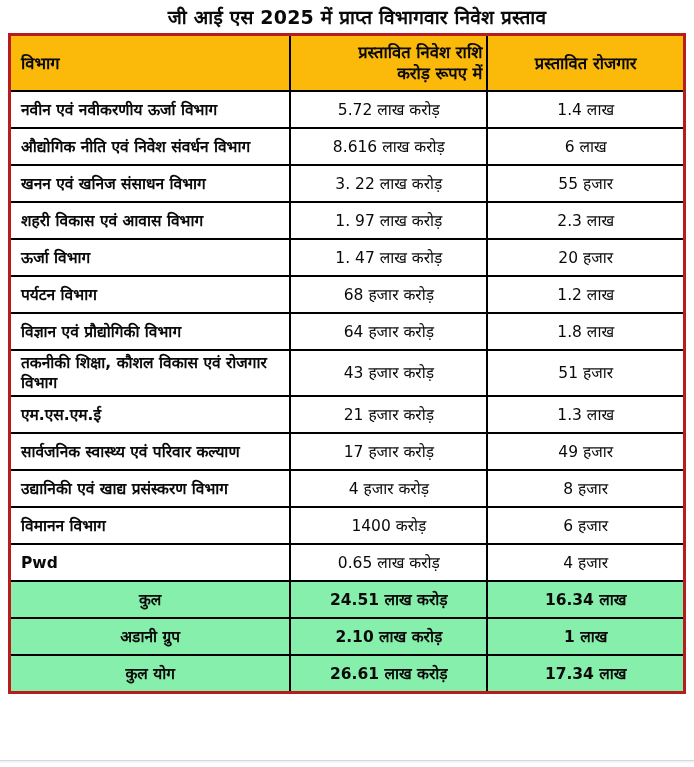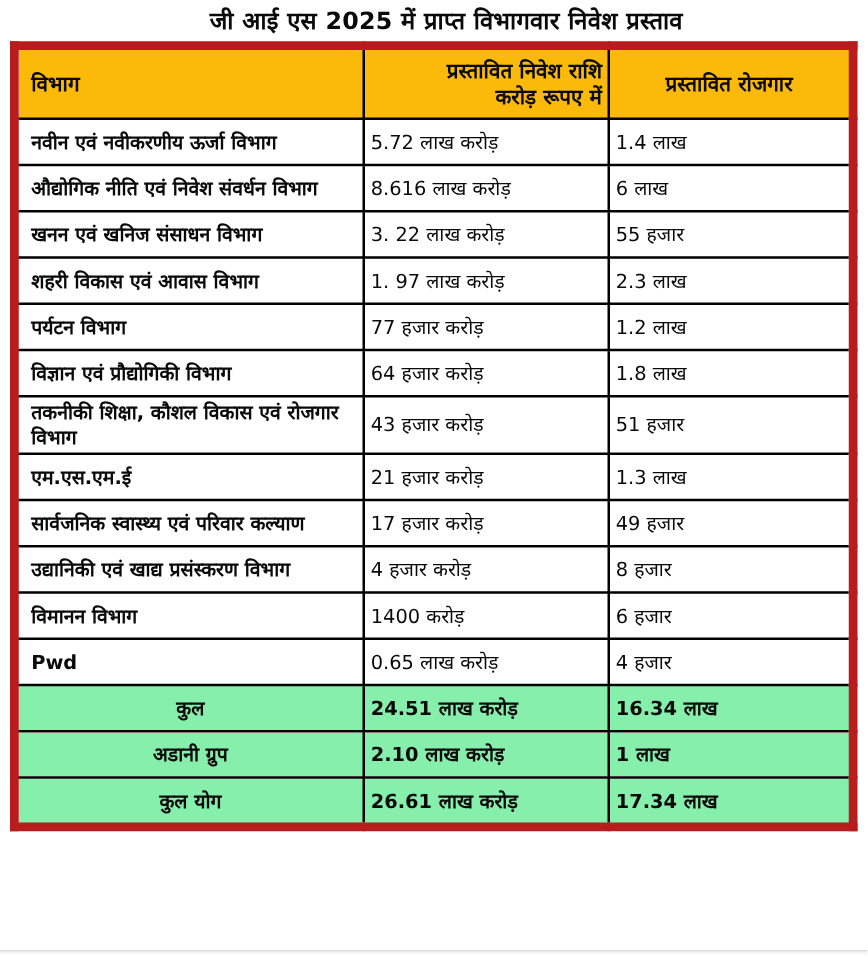--- a/index.html
+++ b/index.html
@@ -26,21 +26,21 @@
     line-height: 24px;
     padding-top: 5px;
     letter-spacing: 0.2px;
     padding-left: 20px;
   }
   table.invest-table {
     border-collapse: collapse;
     table-layout: fixed;
     width: 678px;
     margin: 4px 8px 0 8px;
-    border: 7px solid #b91c1c;
+    border: 3px solid #b91c1c;
   }
   col.c1 { width: 41.6%; }
   col.c2 { width: 29.2%; }
   col.c3 { width: 29.2%; }
   th, td {
     border: 2px solid #000000;
     vertical-align: middle;
     overflow: hidden;
   }
   th {
@@ -55,21 +55,21 @@
   th.c2 { text-align: right; white-space: pre-line; }
   th.c3 { text-align: center; }
   td {
     font-size: 15.5px;
     line-height: 20px;
     height: 31px;
     padding: 2px 5px;
     background: #ffffff;
   }
   td.c1 { text-align: left; padding-left: 10px; font-weight: bold; }
-  td.c2, td.c3 { text-align: left; }
+  td.c2, td.c3 { text-align: center; }
   tr.summary td {
     background: #86efac;
     font-weight: bold;
   }
   tr.summary td.c1 { text-align: center; padding-left: 5px; }
   .bottom-remnant {
     position: absolute;
     left: 0;
     right: 0;
     bottom: 3px;
@@ -114,22 +114,27 @@
           <td class="c1">खनन एवं खनिज संसाधन विभाग</td>
           <td class="c2">3. 22 लाख करोड़</td>
           <td class="c3">55 हजार</td>
         </tr>
         <tr>
           <td class="c1">शहरी विकास एवं आवास विभाग</td>
           <td class="c2">1. 97 लाख करोड़</td>
           <td class="c3">2.3 लाख</td>
         </tr>
         <tr>
+          <td class="c1">ऊर्जा विभाग</td>
+          <td class="c2">1. 47 लाख करोड़</td>
+          <td class="c3">20 हजार</td>
+        </tr>
+        <tr>
           <td class="c1">पर्यटन विभाग</td>
-          <td class="c2">77 हजार करोड़</td>
+          <td class="c2">68 हजार करोड़</td>
           <td class="c3">1.2 लाख</td>
         </tr>
         <tr>
           <td class="c1">विज्ञान एवं प्रौद्योगिकी विभाग</td>
           <td class="c2">64 हजार करोड़</td>
           <td class="c3">1.8 लाख</td>
         </tr>
         <tr>
           <td class="c1">तकनीकी शिक्षा, कौशल विकास एवं रोजगार विभाग</td>
           <td class="c2">43 हजार करोड़</td>

